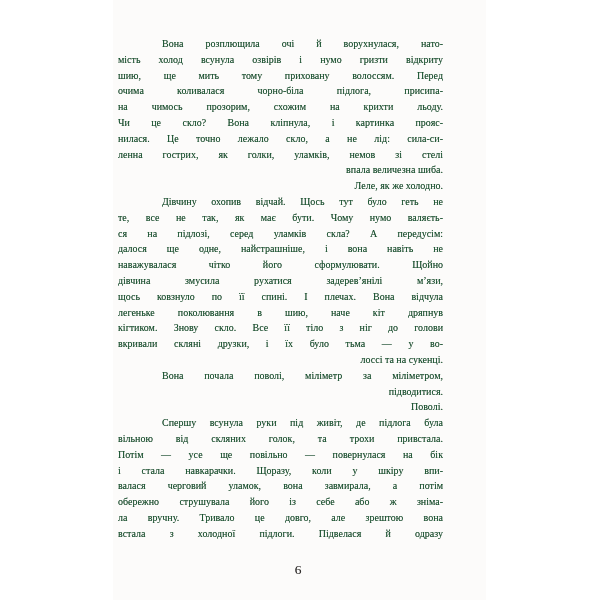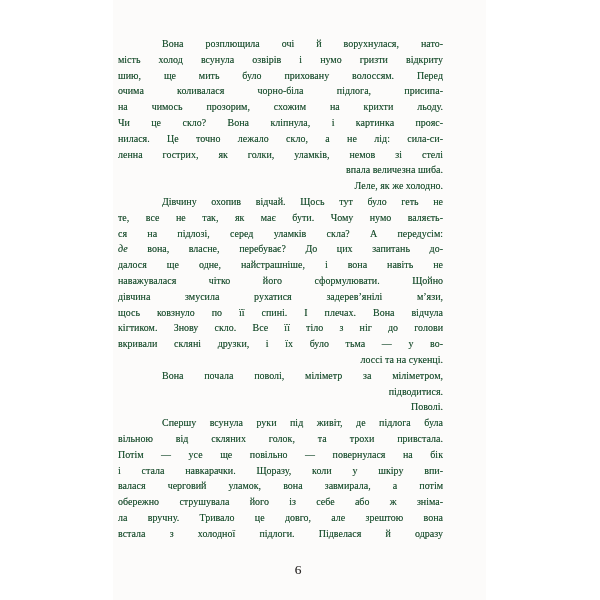--- a/index.html
+++ b/index.html
@@ -56,36 +56,36 @@
   }
 </style>
 </head>
 <body>
 
 <div class="scan-page"></div>
 
 <div class="text-block">
     <div class="line indent just">Вона розплющила очі й ворухнулася, нато-</div>
     <div class="line just">мість холод всунула озвірів і нумо гризти відкриту</div>
-    <div class="line just">шию, ще мить було приховану волоссям. Перед</div>
+    <div class="line just">шию, ще мить тому приховану волоссям. Перед</div>
     <div class="line just">очима коливалася чорно-біла підлога, присипа-</div>
     <div class="line just">на чимось прозорим, схожим на крихти льоду.</div>
     <div class="line just">Чи це скло? Вона кліпнула, і картинка прояс-</div>
     <div class="line just">нилася. Це точно лежало скло, а не лід: сила-си-</div>
     <div class="line just">ленна гострих, як голки, уламків, немов зі стелі</div>
     <div class="line">впала величезна шиба.</div>
     <div class="line indent">Леле, як же холодно.</div>
     <div class="line indent just">Дівчину охопив відчай. Щось тут було геть не</div>
     <div class="line just">те, все не так, як має бути. Чому нумо валяєть-</div>
     <div class="line just">ся на підлозі, серед уламків скла? А передусім:</div>
-    <div class="line just"><em>де</em> вона, власне, перебуває? До цих запитань до-</div>
     <div class="line just">далося ще одне, найстрашніше, і вона навіть не</div>
     <div class="line just">наважувалася чітко його сформулювати. Щойно</div>
     <div class="line just">дівчина змусила рухатися задерев’янілі м’язи,</div>
     <div class="line just">щось ковзнуло по її спині. І плечах. Вона відчула</div>
+    <div class="line just">легеньке поколювання в шию, наче кіт дряпнув</div>
     <div class="line just">кігтиком. Знову скло. Все її тіло з ніг до голови</div>
     <div class="line just">вкривали скляні друзки, і їх було тьма — у во-</div>
     <div class="line">лоссі та на сукенці.</div>
     <div class="line indent just">Вона почала поволі, міліметр за міліметром,</div>
     <div class="line">підводитися.</div>
     <div class="line indent">Поволі.</div>
     <div class="line indent just">Спершу всунула руки під живіт, де підлога була</div>
     <div class="line just">вільною від скляних голок, та трохи привстала.</div>
     <div class="line just">Потім — усе ще повільно — повернулася на бік</div>
     <div class="line just">і стала навкарачки. Щоразу, коли у шкіру впи-</div>

